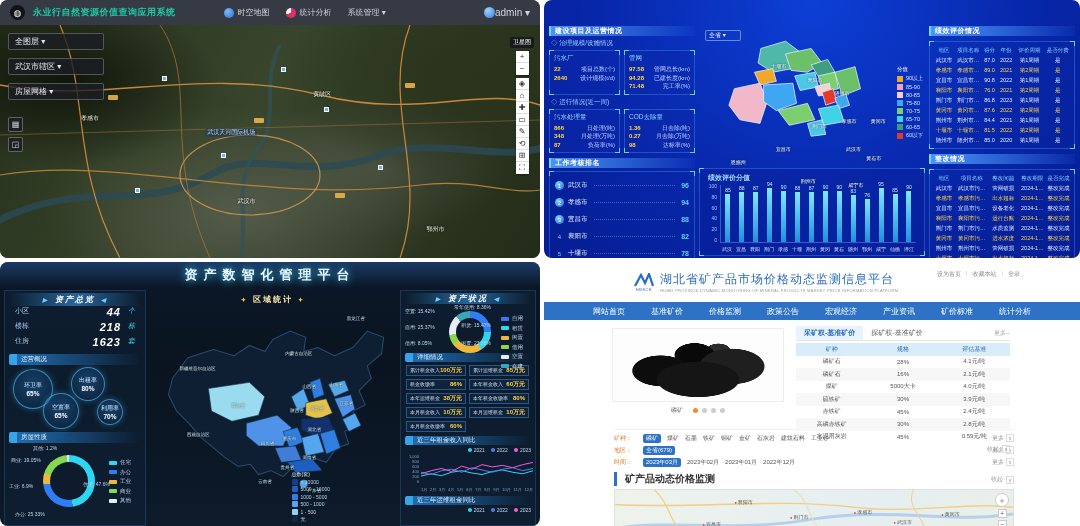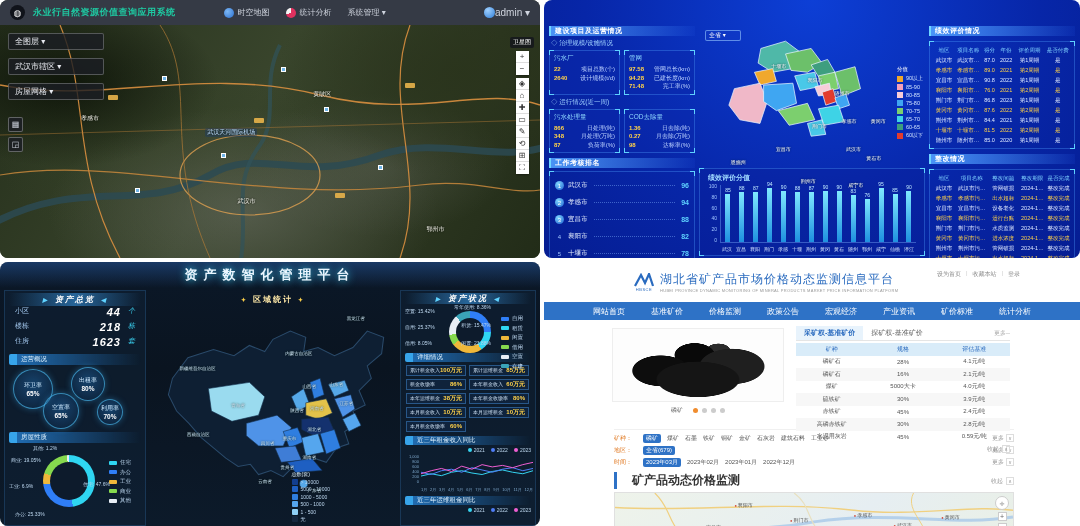--- a/index.html
+++ b/index.html
@@ -173,21 +173,21 @@
 .q4-collapse .bx{width:8px;height:8px;border:1px solid #ddd;font-size:5px;display:flex;align-items:center;justify-content:center;color:#999;cursor:pointer}
 .q4-filters{margin-top:3px;border-top:1px solid #f0f0f0;padding-top:2px;width:400px}
 .q4-frow{display:flex;align-items:center;height:12px;gap:5px}
 .q4-flabel{font-size:6px;color:#e07820;width:24px}
 .q4-ftags{display:flex;gap:6px;flex:1}
 .q4-ftags span{font-size:6px;color:#555;cursor:pointer}
 .q4-ftags span.on{color:#fff;background:#2e72c6;padding:0 3px;border-radius:2px}
 .q4-fmore{font-size:6px;color:#999;display:flex;align-items:center;gap:2px;cursor:pointer}
 .q4-fmore .bx{width:8px;height:8px;border:1px solid #ddd;display:flex;align-items:center;justify-content:center;font-size:5px}
 .q4-secthead{display:flex;align-items:center;margin-top:4px;width:400px}
-.q4-sectitle{font-size:12px;font-weight:bold;color:#333;border-left:3px solid #2e72c6;padding-left:15px}
+.q4-sectitle{font-size:10px;font-weight:bold;color:#333;border-left:3px solid #2e72c6;padding-left:8px}
 .q4-map{position:relative;margin-top:3px;width:400px;height:52px;background:linear-gradient(135deg,#eef3ea,#e6eef2 60%,#eaf0e6);border:1px solid #e0e0e0;overflow:hidden}
 .q4-map svg{position:absolute;inset:0;width:100%;height:100%}
 .q4-mlabel{position:absolute;font-size:5px;color:#555;white-space:nowrap}
 .q4-mlabel::before{content:"●";color:#d04030;font-size:4px;margin-right:1px}
 .q4-mapctl{position:absolute;right:4px;top:3px;display:flex;flex-direction:column;align-items:center;gap:2px}
 .q4-compass{width:14px;height:14px;border-radius:50%;background:#fff;border:1px solid #ccc;color:#888;font-size:6px;display:flex;align-items:center;justify-content:center;cursor:pointer}
 .q4-zbtn{width:9px;height:9px;background:#fff;border:1px solid #ccc;font-size:7px;line-height:7px;text-align:center;color:#666;cursor:pointer}
 </style>
 </head>
 <body>

